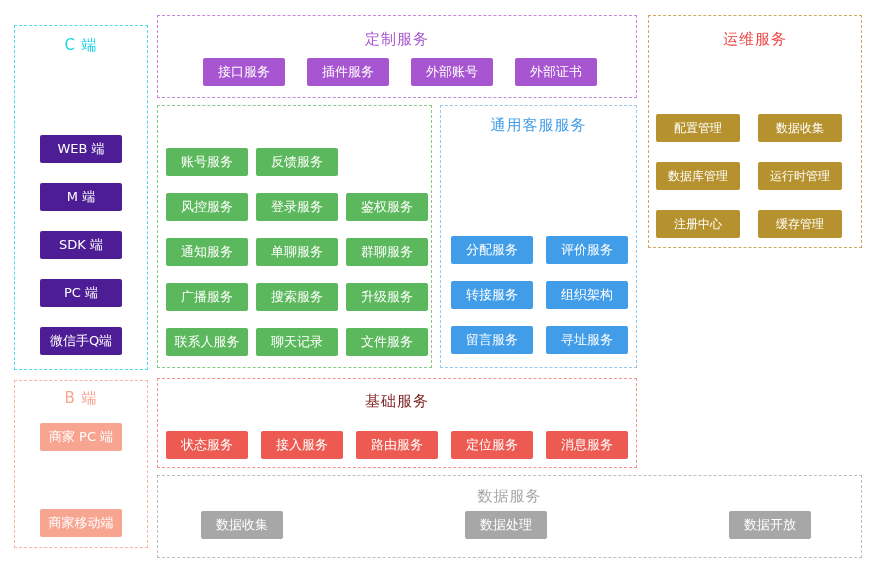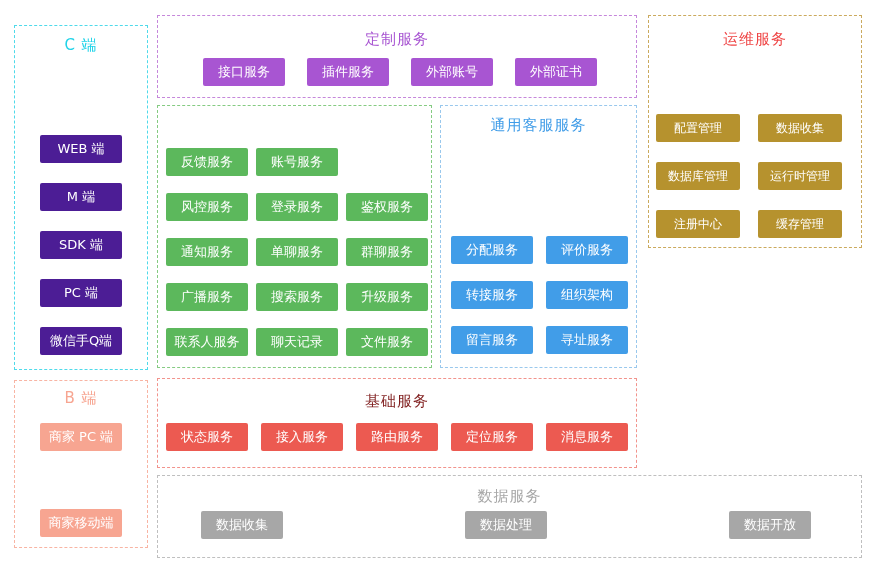--- a/index.html
+++ b/index.html
@@ -55,21 +55,21 @@
   #ops-panel .grid{position:absolute;bottom:9px;left:7px;display:grid;grid-template-columns:repeat(2,84px);column-gap:18px;row-gap:20px;}
   #ops-panel .btn{width:84px;font-size:12px;}
 
   #biz-panel{left:648px;top:258px;width:214px;height:204px;border-color:#f9ad73;}
   #biz-panel .panel-title{padding-top:10px;}
   #biz-panel .grid{position:absolute;top:38px;left:7px;display:grid;grid-template-columns:repeat(2,84px);column-gap:18px;row-gap:14px;}
   #biz-panel .btn{width:84px;}
 
   #base-panel{left:157px;top:378px;width:480px;height:90px;border-color:#f2938c;}
   #base-panel .panel-title{padding-top:13px;}
-  #base-panel .row{position:absolute;top:44px;left:8px;right:8px;display:flex;justify-content:space-between;}
+  #base-panel .row{position:absolute;top:52px;left:8px;right:8px;display:flex;justify-content:space-between;}
 
   #data-panel{left:157px;top:475px;width:705px;height:83px;border-color:#bfbfbf;}
   #data-panel .panel-title{padding-top:11px;}
   #data-panel .row{position:absolute;top:35px;left:43px;right:50px;display:flex;justify-content:space-between;}
 </style>
 </head>
 <body>
 
 <div class="canvas">
 
@@ -95,22 +95,22 @@
     <div class="row">
       <div class="btn">接口服务</div>
       <div class="btn">插件服务</div>
       <div class="btn">外部账号</div>
       <div class="btn">外部证书</div>
     </div>
   </div>
 
   <div id="im-panel" class="panel t-grn">
     <div class="grid">
+      <div class="btn">账号服务</div>
       <div class="btn">反馈服务</div>
-      <div class="btn">账号服务</div>
       <div class="btn spacer"></div>
       <div class="btn">风控服务</div>
       <div class="btn">登录服务</div>
       <div class="btn">鉴权服务</div>
       <div class="btn">通知服务</div>
       <div class="btn">单聊服务</div>
       <div class="btn">群聊服务</div>
       <div class="btn">广播服务</div>
       <div class="btn">搜索服务</div>
       <div class="btn">升级服务</div>

